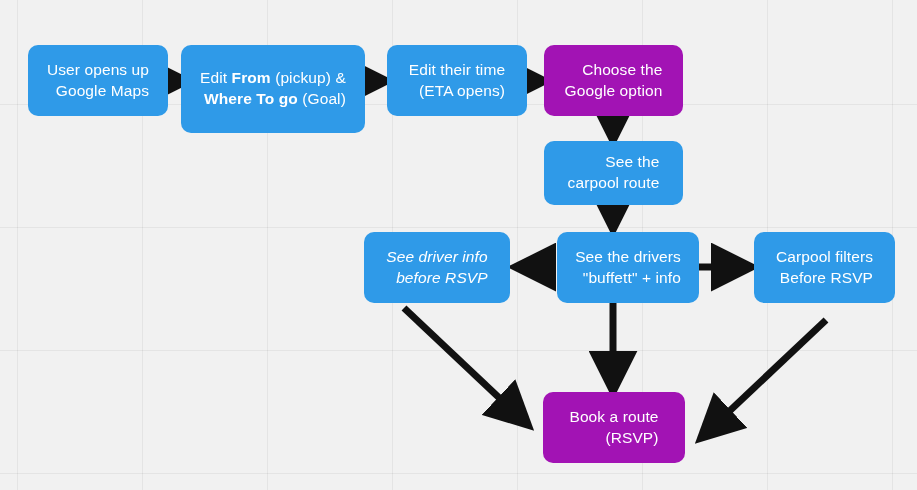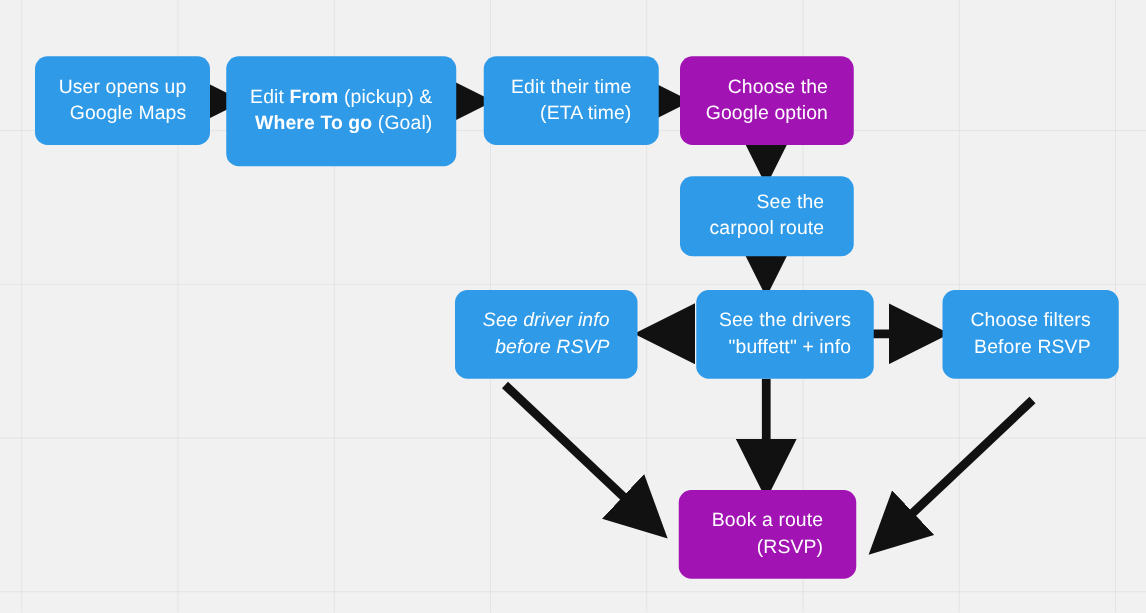--- a/index.html
+++ b/index.html
@@ -108,21 +108,21 @@
   <div class="node blue" style="left:181px;top:45px;width:184px;height:88px;">
     <span>
       <span class="txt"><span>Edit </span><b>From</b><span> (pickup) &amp;</span></span>
       <span class="txt"><b>Where To go</b><span> (Goal)</span></span>
     </span>
   </div>
 
   <div class="node blue" style="left:387px;top:45px;width:140px;height:71px;">
     <span>
       <span class="txt">Edit their time</span>
-      <span class="txt">(ETA time)</span>
+      <span class="txt">(ETA opens)</span>
     </span>
   </div>
 
   <div class="node purple" style="left:544px;top:45px;width:139px;height:71px;">
     <span>
       <span class="txt">Choose the</span>
       <span class="txt">Google option</span>
     </span>
   </div>
 
@@ -142,21 +142,21 @@
 
   <div class="node blue" style="left:557px;top:232px;width:142px;height:71px;">
     <span>
       <span class="txt">See the drivers</span>
       <span class="txt">"buffett" + info</span>
     </span>
   </div>
 
   <div class="node blue" style="left:754px;top:232px;width:141px;height:71px;">
     <span>
-      <span class="txt">Choose filters</span>
+      <span class="txt">Carpool filters</span>
       <span class="txt">Before RSVP</span>
     </span>
   </div>
 
   <div class="node purple" style="left:543px;top:392px;width:142px;height:71px;">
     <span>
       <span class="txt">Book a route</span>
       <span class="txt">(RSVP)</span>
     </span>
   </div>

